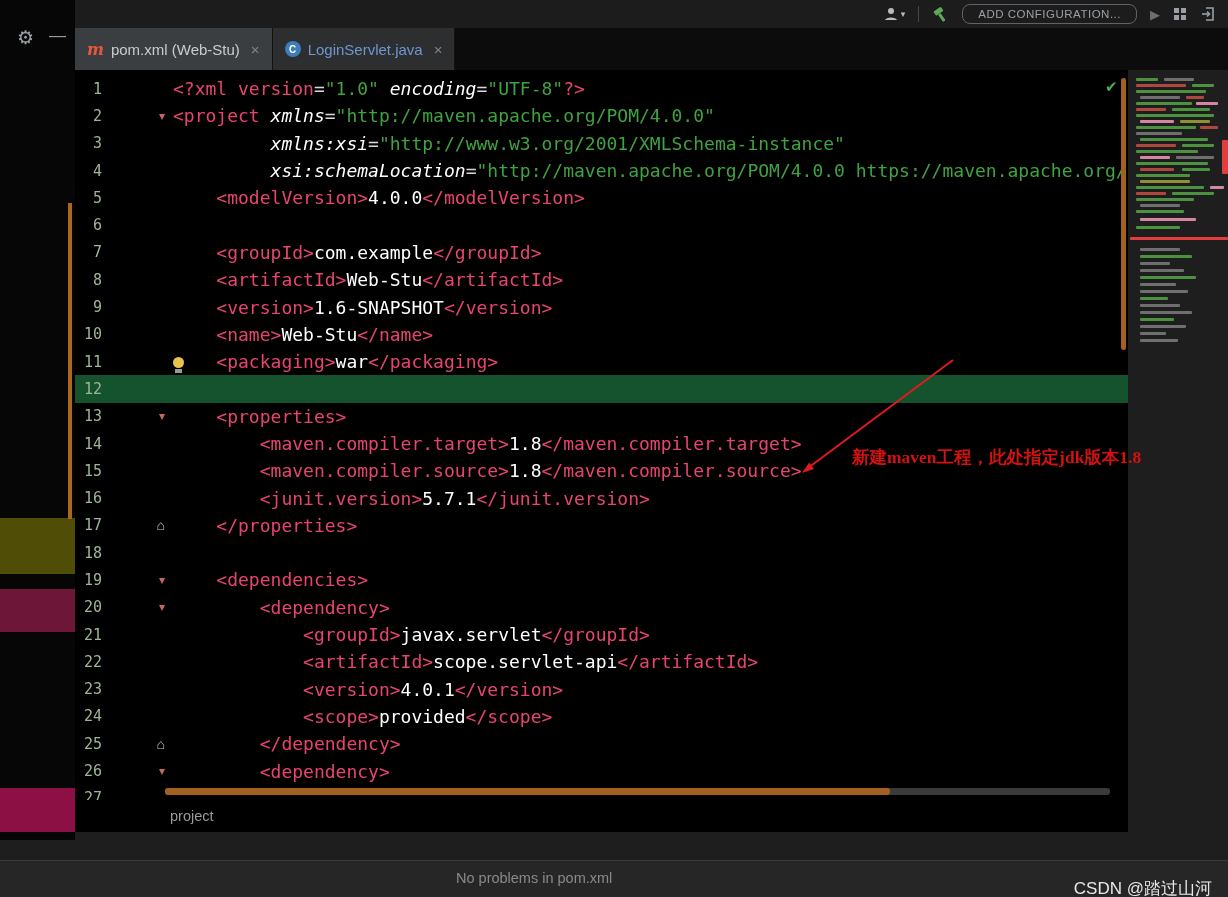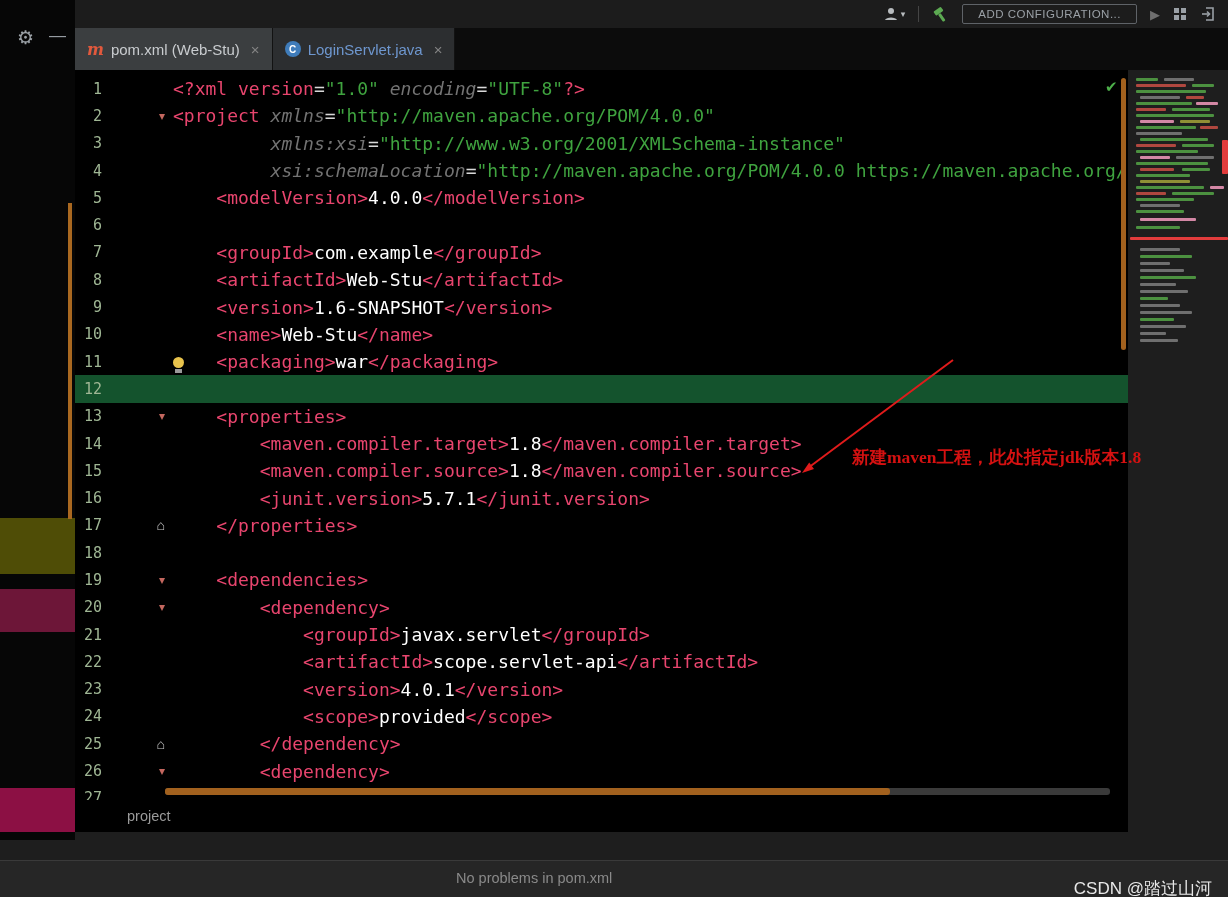--- a/index.html
+++ b/index.html
@@ -4,21 +4,21 @@
 <style>
   html,body{margin:0;padding:0;background:#1e1e1e;font-family:"Liberation Sans",sans-serif;}
   #app{position:relative;width:1228px;height:897px;overflow:hidden;background:#1e1e1e;}
 
   
   #topbar{position:absolute;left:75px;top:0;width:1153px;height:28px;background:#1c1c1c;display:flex;justify-content:flex-end;align-items:center;}
   .tb-right{display:flex;align-items:center;gap:13px;padding-right:12px;height:100%;}
   .tb-item{display:inline-flex;align-items:center;}
   .caret{color:#b8bcbf;font-size:9px;margin-left:2px;}
   .tb-divider{width:1px;height:16px;background:#454545;}
-  #addcfg{background:transparent;border:1px solid #5f6368;border-radius:2px;color:#9aa0a6;font-size:11.5px;letter-spacing:.5px;padding:3px 15px;font-family:"Liberation Sans",sans-serif;}
+  #addcfg{background:transparent;border:1px solid #5f6368;border-radius:8px;color:#9aa0a6;font-size:11.5px;letter-spacing:.5px;padding:3px 15px;font-family:"Liberation Sans",sans-serif;}
   .play{color:#6f6f6f;font-size:13px;}
 
   
   #leftpanel{position:absolute;left:0;top:0;width:75px;height:840px;background:#060606;}
   .lp-gear{position:absolute;left:17px;top:26px;font-size:19px;color:#9aa0a6;}
   .lp-min{position:absolute;left:49px;top:26px;font-size:17px;color:#9aa0a6;}
   .lp-block{position:absolute;left:0;width:75px;}
   .b1{top:518px;height:56px;background:#4f4d06;}
   .b2{top:589px;height:43px;background:#6d1638;}
   .b3{top:788px;height:44px;background:#8c1044;}
@@ -40,40 +40,40 @@
   #lines{padding-top:5px;}
   .line{display:flex;height:27.3px;align-items:center;white-space:pre;}
   .line.current{background:#14532d;}
   .num{width:27px;text-align:right;color:#9fb694;font:15px "DejaVu Sans Mono",monospace;flex:none;}
   .fold{width:63px;text-align:right;padding-right:8px;flex:none;font-size:12px;line-height:1;}
   .fold.fs{color:#c4675f;}
   .fold.fe{color:#c9c9c9;font-size:14px;}
   .codetxt{font:18px "DejaVu Sans Mono",monospace;flex:1;overflow:hidden;}
   .t-tag{color:#e8456e;}
   .t-tagi{color:#e8456e;}
-  .t-attr{color:#737373;font-style:italic;}
+  .t-attr{color:#ffffff;font-style:italic;}
   .t-str{color:#3fa33f;}
   .t-pl{color:#ffffff;}
   .t-eq{color:#d8d8d8;}
   #checkmark{position:absolute;left:1030px;top:8px;color:#4db04a;font-size:15px;}
   #bulb{position:absolute;left:97px;top:287px;width:12px;height:17px;}
   .bulb-top{width:11px;height:11px;border-radius:50%;background:#e8c34c;margin:0 auto;}
   .bulb-base{width:7px;height:4px;background:#9a9a9a;margin:1px auto 0;}
   #hscroll-track{position:absolute;left:90px;top:718px;width:945px;height:7px;background:#3a3a3a;border-radius:3px;}
   #hscroll-thumb{position:absolute;left:90px;top:718px;width:725px;height:7px;background:#a2611e;border-radius:3px;}
   #vscroll-thumb{position:absolute;left:1046px;top:8px;width:5px;height:272px;background:#a2611e;border-radius:3px;}
 
   
   #minimap{position:absolute;left:1128px;top:70px;width:100px;height:730px;}
   .mbar{position:absolute;border-radius:1px;}
   .mb-g{background:#4c9140;}.mb-r{background:#b0473f;}.mb-p{background:#d387a5;}
   .mb-gy{background:#6f6f6f;}.mb-rd{background:#e23c3c;}.mb-o{background:#8f8f35;}
 
   
-  #breadcrumbbar{position:absolute;left:75px;top:800px;width:1053px;height:32px;background:#000;display:flex;align-items:center;padding-left:52px;box-sizing:border-box;color:#9a9a9a;font-size:14.5px;}
+  #breadcrumbbar{position:absolute;left:75px;top:800px;width:1053px;height:32px;background:#000;display:flex;align-items:center;padding-left:95px;box-sizing:border-box;color:#9a9a9a;font-size:14.5px;}
 
   
   #annotation{position:absolute;left:0;top:8px;width:1228px;height:897px;pointer-events:none;}
   #ann-svg{position:absolute;left:780px;top:340px;}
   #ann-text{position:absolute;left:852px;top:437px;color:#d41111;font-family:"Liberation Serif",serif;font-size:17.5px;font-weight:bold;white-space:nowrap;}
 
   
   #statusbar{position:absolute;left:0;top:860px;width:1228px;height:37px;background:#262626;border-top:1px solid #3a3a3a;box-sizing:border-box;}
   #status-msg{position:absolute;left:456px;top:9px;color:#8a8a8a;font-size:14.5px;}
   #watermark{position:absolute;right:16px;top:16px;color:#e8e8e8;font-size:17px;}

